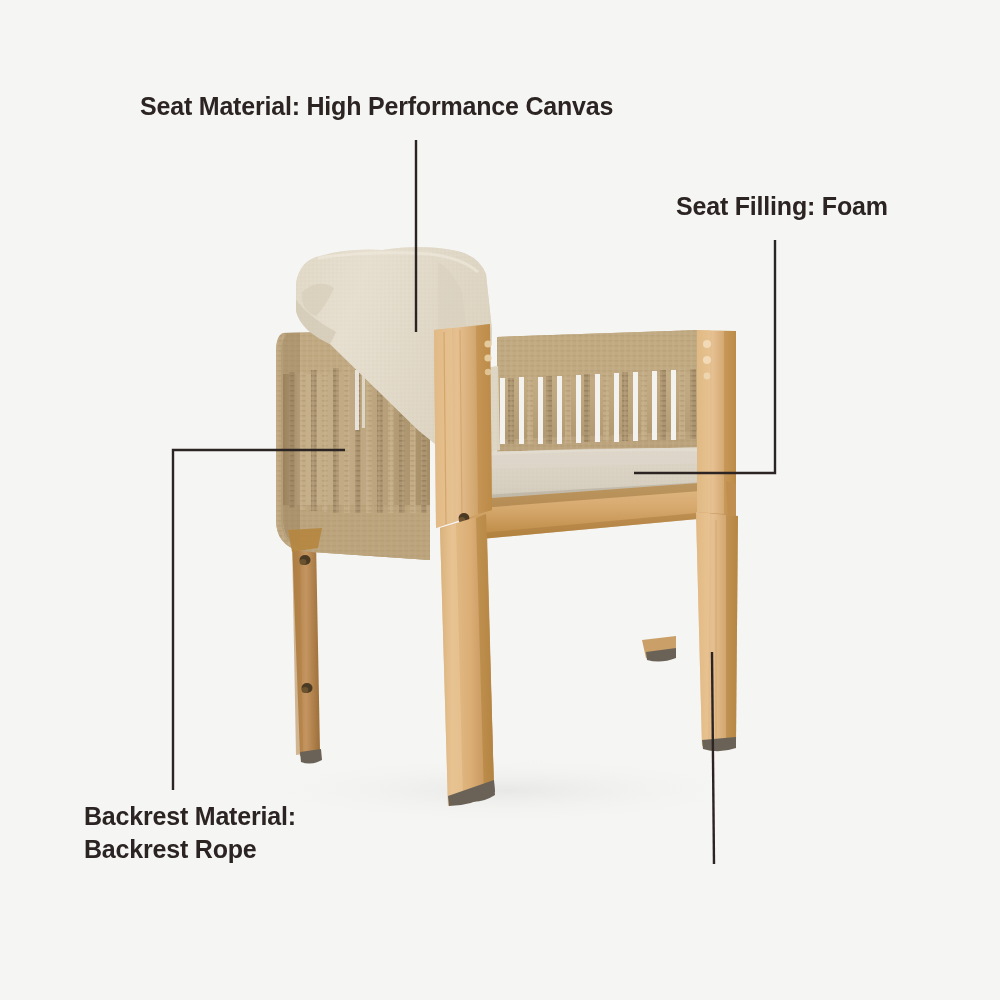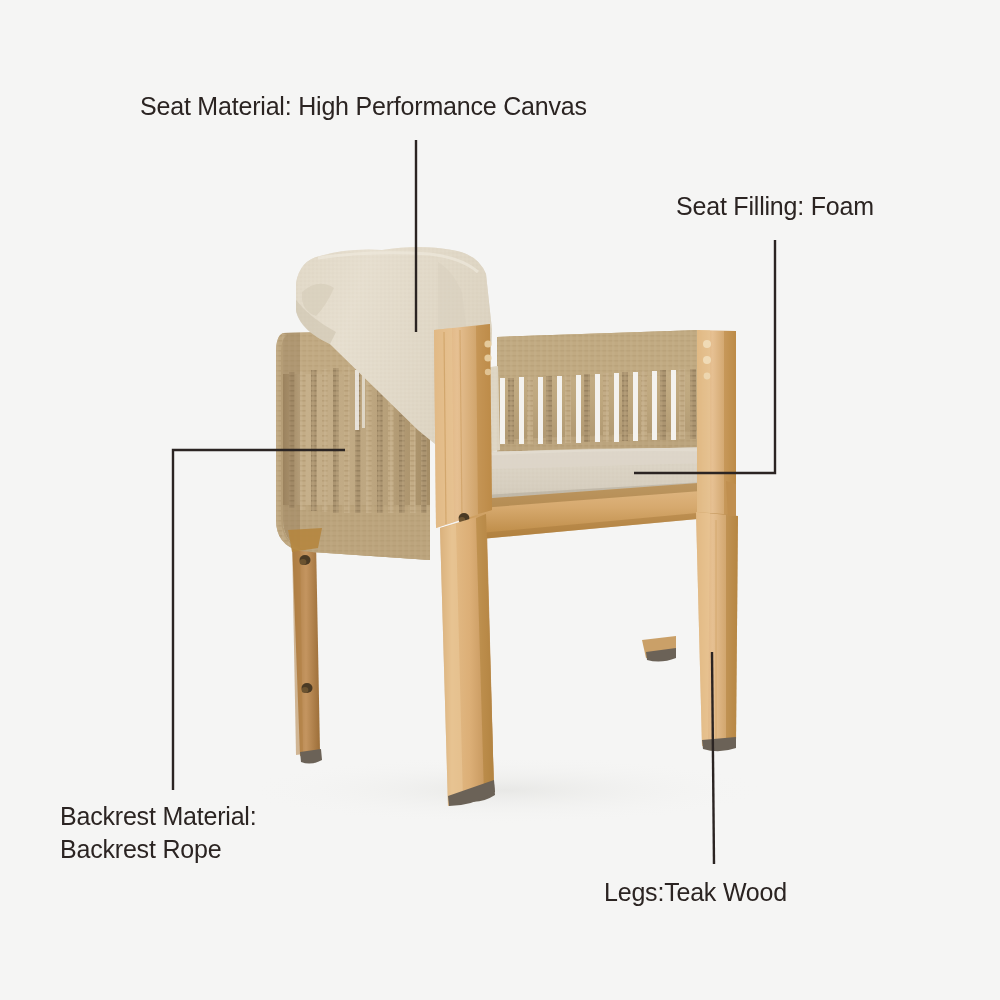--- a/index.html
+++ b/index.html
@@ -3,34 +3,34 @@
 <meta charset="utf-8">
 <style>
   html,body{margin:0;padding:0;}
   body{
     width:1000px;height:1000px;
     background:#f5f5f4;
     font-family:"Liberation Sans", sans-serif;
     overflow:hidden;
     position:relative;
   }
-  #stage{position:absolute;inset:0;width:1000px;height:782px;}
+  #stage{position:absolute;inset:0;width:1000px;height:782px;font-weight:bold;}
 
   .ann{
     position:absolute;
     color:#2b2422;
     font-size:25px;
     line-height:1.30;
     letter-spacing:-0.2px;
     white-space:pre;
     font-family:"Liberation Sans", sans-serif;
   }
   #lbl-seat-material{left:140px;top:90px;}
   #lbl-seat-filling{left:676px;top:190px;}
-  #lbl-backrest{left:60px;top:800px;}
+  #lbl-backrest{left:84px;top:800px;}
   #lbl-legs{left:604px;top:876px;}
 
   svg.layer{position:absolute;left:0;top:0;width:1000px;height:1000px;}
   #leader-layer{z-index:40;}
   #chair-layer{z-index:20;}
 </style>
 </head>
 <body>
 
 <div id="stage">
@@ -299,15 +299,14 @@
       <line x1="712" y1="652" x2="714" y2="864"></line>
     </g>
   </svg>
 
   <div class="ann" id="lbl-seat-material">Seat Material: High Performance Canvas</div>
 
   <div class="ann" id="lbl-seat-filling">Seat Filling: Foam</div>
 
   <div class="ann" id="lbl-backrest"><span>Backrest Material:</span><br><span>Backrest Rope</span></div>
 
-  <div class="ann" id="lbl-legs">Legs:Teak Wood</div>
 
 </div>
 
 </body></html>

